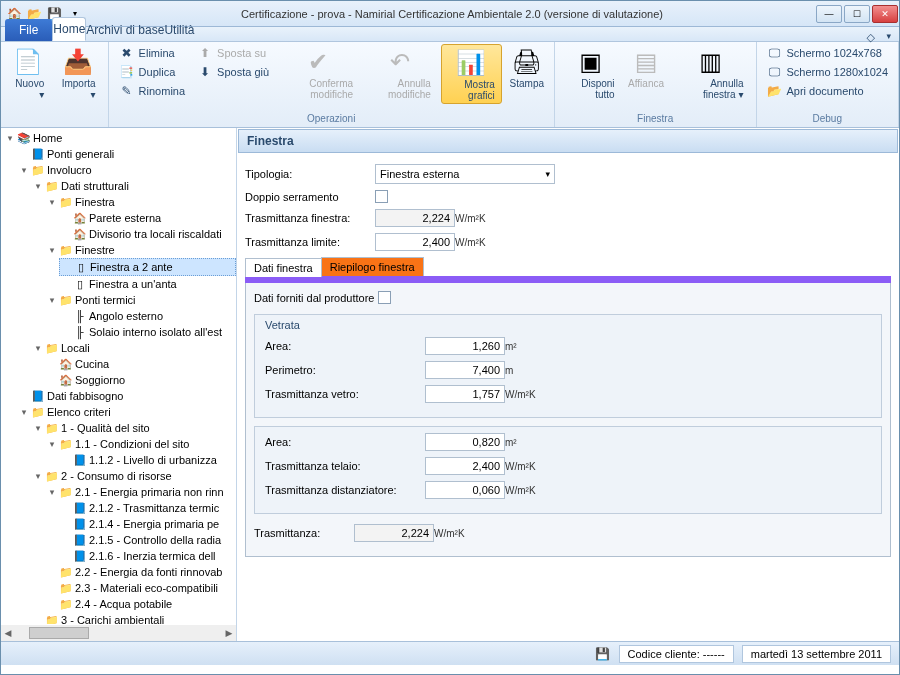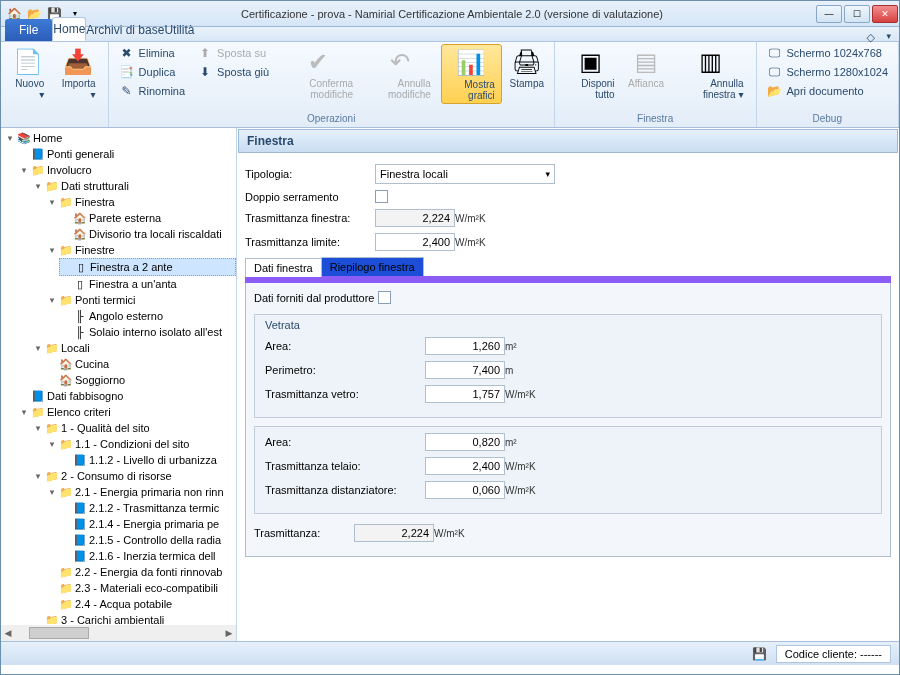--- a/index.html
+++ b/index.html
@@ -45,21 +45,21 @@
 .tree-scroll .arr{width:14px;text-align:center;color:#666;font-size:9px;}
 .main-panel { flex: 1; background: #fff; display: flex; flex-direction: column; }
 .form-header { background: linear-gradient(#e6f0fb,#c9ddf2); border: 1px solid #9cb9d8; margin: 1px; padding: 4px 8px; font-size: 12px; font-weight: bold; color: #2a4a6d; }
 .form-body { padding: 10px 8px; flex:1;}
 .form-row { display: flex; align-items: center; margin-bottom: 6px; gap: 0;}
 .form-label { width: 130px; font-size: 11px; }
 .form-input { width: 80px; height: 18px; border: 1px solid #b0bfcf; text-align: right; padding: 0 4px; font-size: 11px; }
 .form-select { width: 180px; height: 20px; border: 1px solid #b0bfcf; padding: 0 4px; font-size: 11px; background:#fff; display:flex;align-items:center;justify-content:space-between;}
 .unit { font-size: 10px; color: #333; }
 .sub-tabs { display: flex; border-bottom: 7px solid #8b5cf6; margin-top: 4px;}
-.sub-tab { padding: 3px 8px; border: 1px solid #b0bfcf; border-bottom: none; background: #1d4ed8; font-size: 11px; margin-right: -1px; cursor:pointer;}
+.sub-tab { padding: 3px 8px; border: 1px solid #b0bfcf; border-bottom: none; background: #f97316; font-size: 11px; margin-right: -1px; cursor:pointer;}
 .sub-tab.active { background: #fff; position: relative; top: 1px; }
 .sub-content { border: 1px solid #b0bfcf; border-top: none; padding: 8px; background: #f3f6fa;}
 .fieldset { border: 1px solid #c0cddc; background: #eef3f9; padding: 6px 10px 8px; margin-bottom: 8px; }
 .fieldset-title { font-size: 11px; color: #2a4a6d; margin-bottom: 6px; margin-top:-2px;}
 .fieldset .form-row .form-label{width:160px;}
 .statusbar { height: 24px; background: linear-gradient(#e6f0fb,#cfe0f2); border-top: 1px solid #a8c0da; display: flex; align-items: center; justify-content: flex-end; padding: 0 8px; gap: 8px; font-size: 11px;}
 .status-box { border:1px solid #b0c6de; padding:2px 8px; background:#fff;}
 .checkbox { width:13px;height:13px;border:1px solid #8a9fb5;background:#fff;display:inline-block;}
 </style>
 </head>
@@ -438,21 +438,21 @@
         <div class="thumb"></div>
         <span class="arr" style="margin-left:auto">▶</span>
       </div>
   </div>
   <div class="main-panel">
     <div class="form-header">Finestra</div>
     <div class="form-body">
       <div class="form-row">
         <div class="form-label">Tipologia:</div>
         <div class="form-select">
-            <span>Finestra locali</span>
+            <span>Finestra esterna</span>
             <span style="font-size:9px;">▾</span>
           </div>
       </div>
       <div class="form-row">
         <div class="form-label">Doppio serramento</div>
         <span class="checkbox"></span>
       </div>
       <div class="form-row">
         <div class="form-label">Trasmittanza finestra:</div>
         <input class="form-input" readonly="" style="background: rgb(243, 243, 243);" value="2,224">
@@ -513,13 +513,14 @@
           <span class="unit">W/m²K</span>
         </div>
       </div>
     </div>
   </div>
 </div>
 
 <div class="statusbar">
   <span class="tiny-icon">💾</span>
   <div class="status-box"><span>Codice cliente:</span> <span>------</span></div>
+  <div class="status-box">martedì 13 settembre 2011</div>
 </div>
 
 </body></html>

